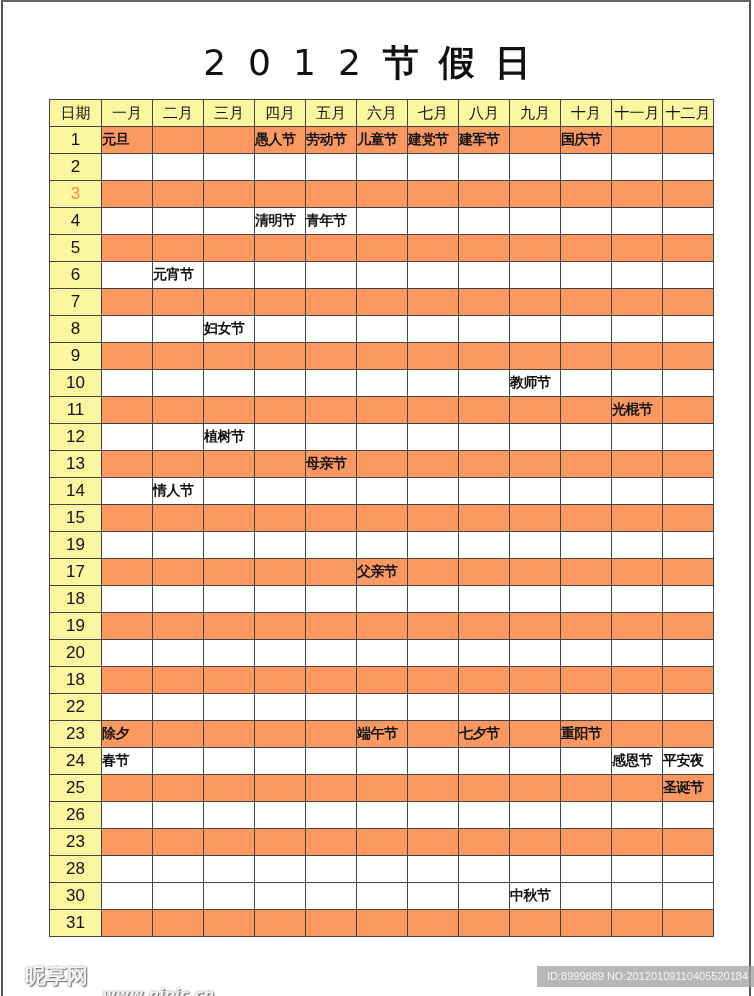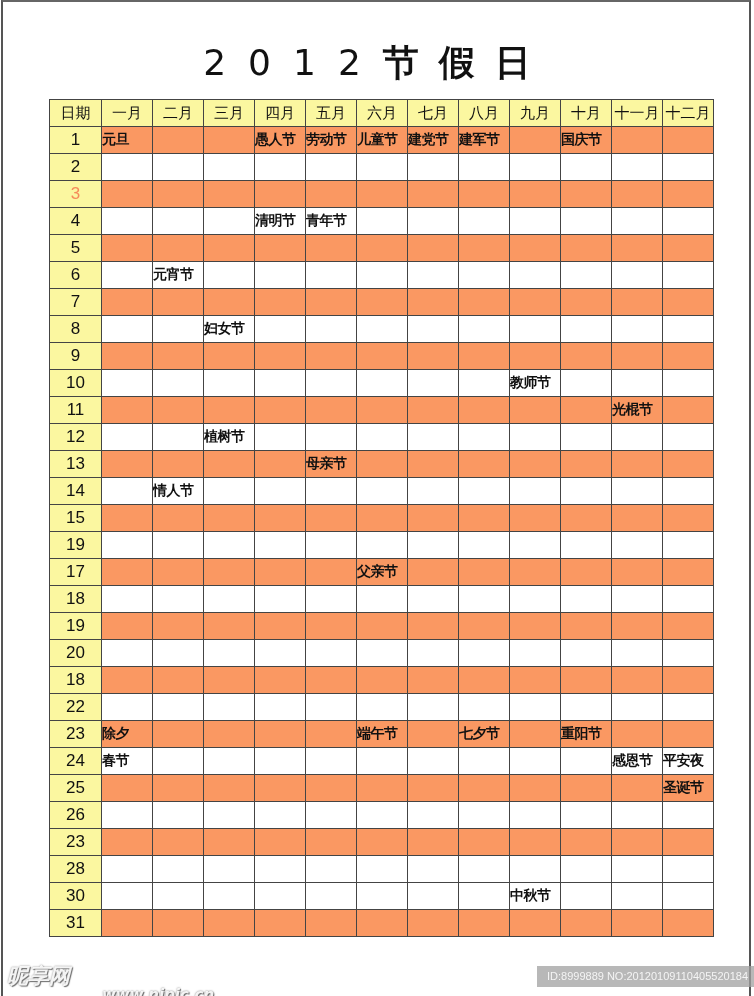--- a/index.html
+++ b/index.html
@@ -11,21 +11,21 @@
   table.cal { position:absolute; left:49px; top:99px; border-collapse:collapse; table-layout:fixed; }
   table.cal td, table.cal th { border:1.5px solid #444; padding:0; height:26px; overflow:hidden; white-space:nowrap; }
   table.cal col.c0 { width:52px; }
   table.cal col.cm { width:51px; }
   th.hd { background:#FBF7A0; font-weight:normal; font-size:15px; color:#111; height:27px; text-align:center;margin-left:36px; }
   td.day { background:#FBF7A0; text-align:center; font-size:17px; color:#111; font-family:"Liberation Sans", sans-serif; }
   td.day.hl { color:#F58A5A; }
   tr.odd td.cell { background:#FA9862; }
   tr.even td.cell { background:#ffffff; }
   td.cell { font-size:14px; font-weight:bold; color:#111; text-align:left; padding-left:2px; letter-spacing:-0.5px; }
-  .watermark-logo { position:absolute; left:7px; top:962px; font-size:21px; font-weight:bold; font-style:italic; color:rgba(255,255,255,0.9); text-shadow:0 0 2px #888, 1px 1px 1px #666; }
+  .watermark-logo { position:absolute; left:25px; top:962px; font-size:21px; font-weight:bold; color:rgba(255,255,255,0.9); text-shadow:0 0 2px #888, 1px 1px 1px #666; }
   .watermark-url { position:absolute; left:102px; top:966px; font-size:15px; font-style:italic; font-weight:bold; color:rgba(255,255,255,0.9); text-shadow:0 0 2px #777, 1px 1px 1px #666;margin-top:20px; }
   .watermark-id { position:absolute; left:537px; top:966px; width:221px; height:21px; background:rgba(160,160,160,0.75); color:#f4f4f4; font-size:11px; line-height:21px; text-align:center; font-family:"Liberation Sans", sans-serif; }
 </style>
 </head>
 <body>
 
 <div class="frame"></div>
 
 <div class="title">
   <span class="num">2012</span><span class="zh">节假日</span>

